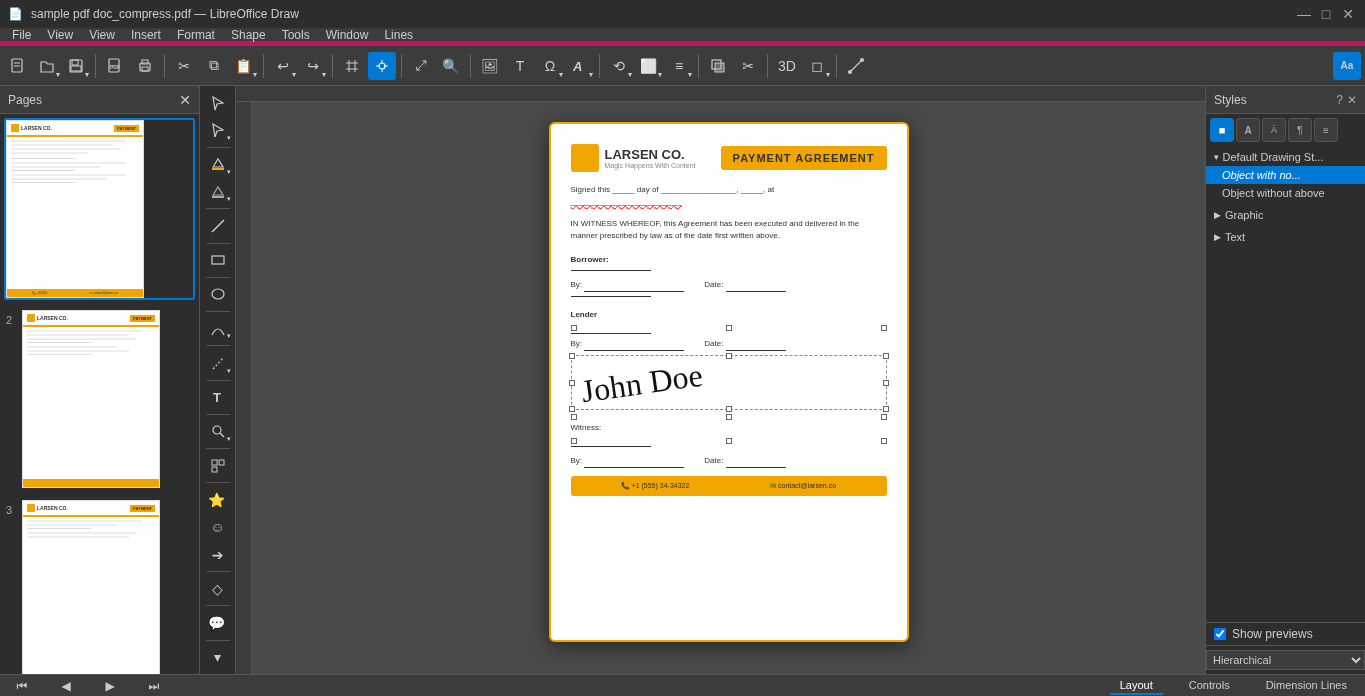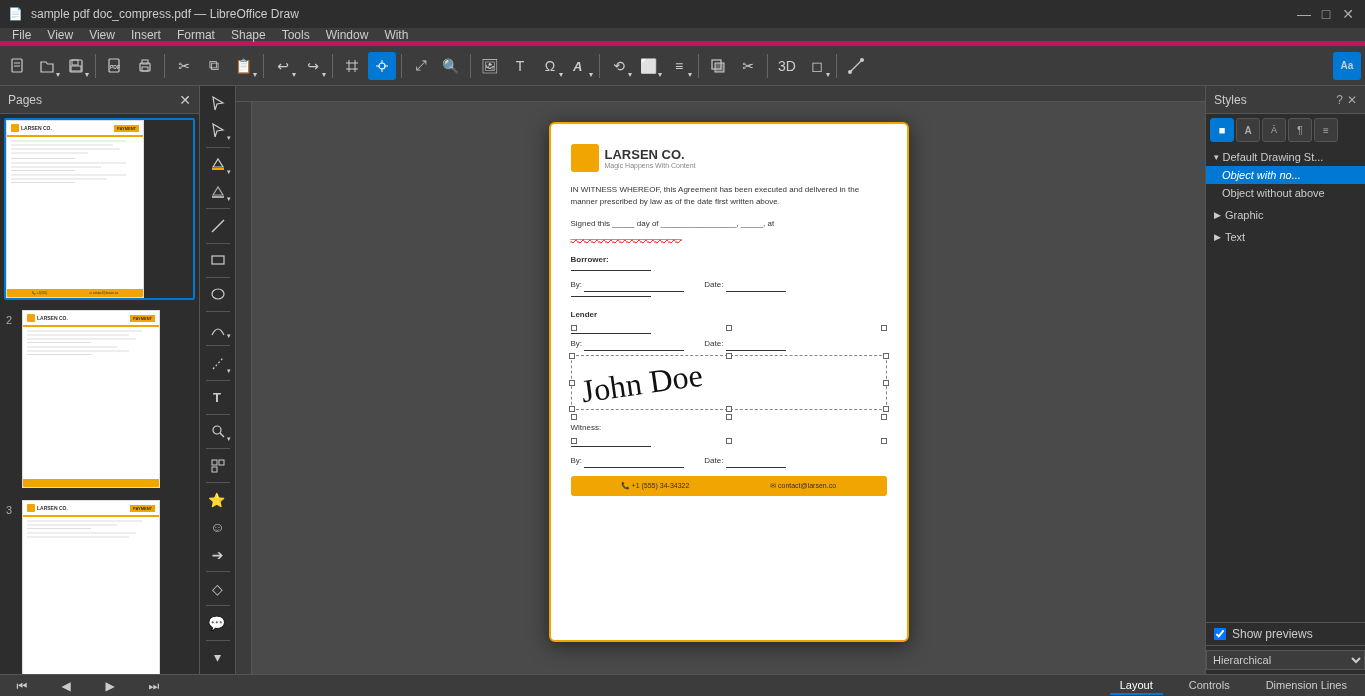--- a/index.html
+++ b/index.html
@@ -110,21 +110,21 @@
 
 <div id="menubar">
   <span>File</span>
   <span>View</span>
   <span>View</span>
   <span>Insert</span>
   <span>Format</span>
   <span>Shape</span>
   <span>Tools</span>
   <span>Window</span>
-  <span>With</span>
+  <span>Lines</span>
 </div>
 
 <div id="toolbar">
   <div class="tb-group">
     <button class="tb-btn" title="New">
       <svg width="16" height="16" viewBox="0 0 16 16">
           <rect x="2" y="1" width="10" height="13" rx="1" fill="none" stroke="#ccc" stroke-width="1.2"></rect>
           <line x1="4" y1="5" x2="10" y2="5" stroke="#ccc" stroke-width="1"></line>
           <line x1="4" y1="8" x2="10" y2="8" stroke="#ccc" stroke-width="1"></line>
         </svg>
@@ -435,26 +435,27 @@
         <div id="document-page">
 
           <div class="doc-header">
             <div class="doc-logo">
               <div class="doc-logo-box"></div>
               <div>
                 <div style="font-size:13px;font-weight:bold;color:#333;">LARSEN CO.</div>
                 <div style="font-size:7px;color:#888;">Magic Happens With Content</div>
               </div>
             </div>
+            <div class="doc-title-box">PAYMENT AGREEMENT</div>
           </div>
 
           <div class="doc-body">
+            <p style="font-size:8px;color:#333;">Signed this _____ day of _________________, _____, at <span style="text-decoration:underline wavy red;color:#333;">_________________________</span></p>
+
             <p>IN WITNESS WHEREOF, this Agreement has been executed and delivered in the manner prescribed by law as of the date first written above.</p>
-
-            <p style="font-size:8px;color:#333;">Signed this _____ day of _________________, _____, at <span style="text-decoration:underline wavy red;color:#333;">_________________________</span></p>
 
             <div style="margin-top:12px;">
               <div style="font-size:8px;font-weight:bold;color:#333;margin-bottom:4px;">Borrower:</div>
               <div style="border-bottom:1px solid #333;width:80px;margin-bottom:8px;"></div>
               <div style="display:flex;gap:20px;font-size:8px;color:#333;margin-bottom:4px;">
                 <span>By: <span style="border-bottom:1px solid #333;display:inline-block;width:100px;">&nbsp;</span></span>
                 <span>Date: <span style="border-bottom:1px solid #333;display:inline-block;width:60px;">&nbsp;</span></span>
               </div>
               <div style="border-bottom:1px solid #333;width:80px;margin-bottom:12px;"></div>
             </div>

